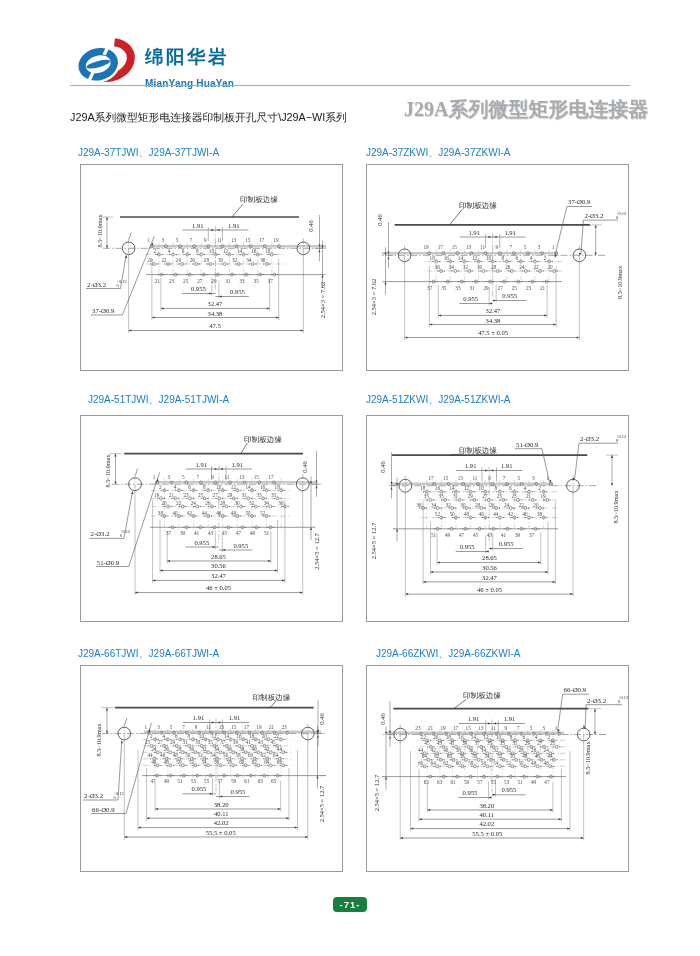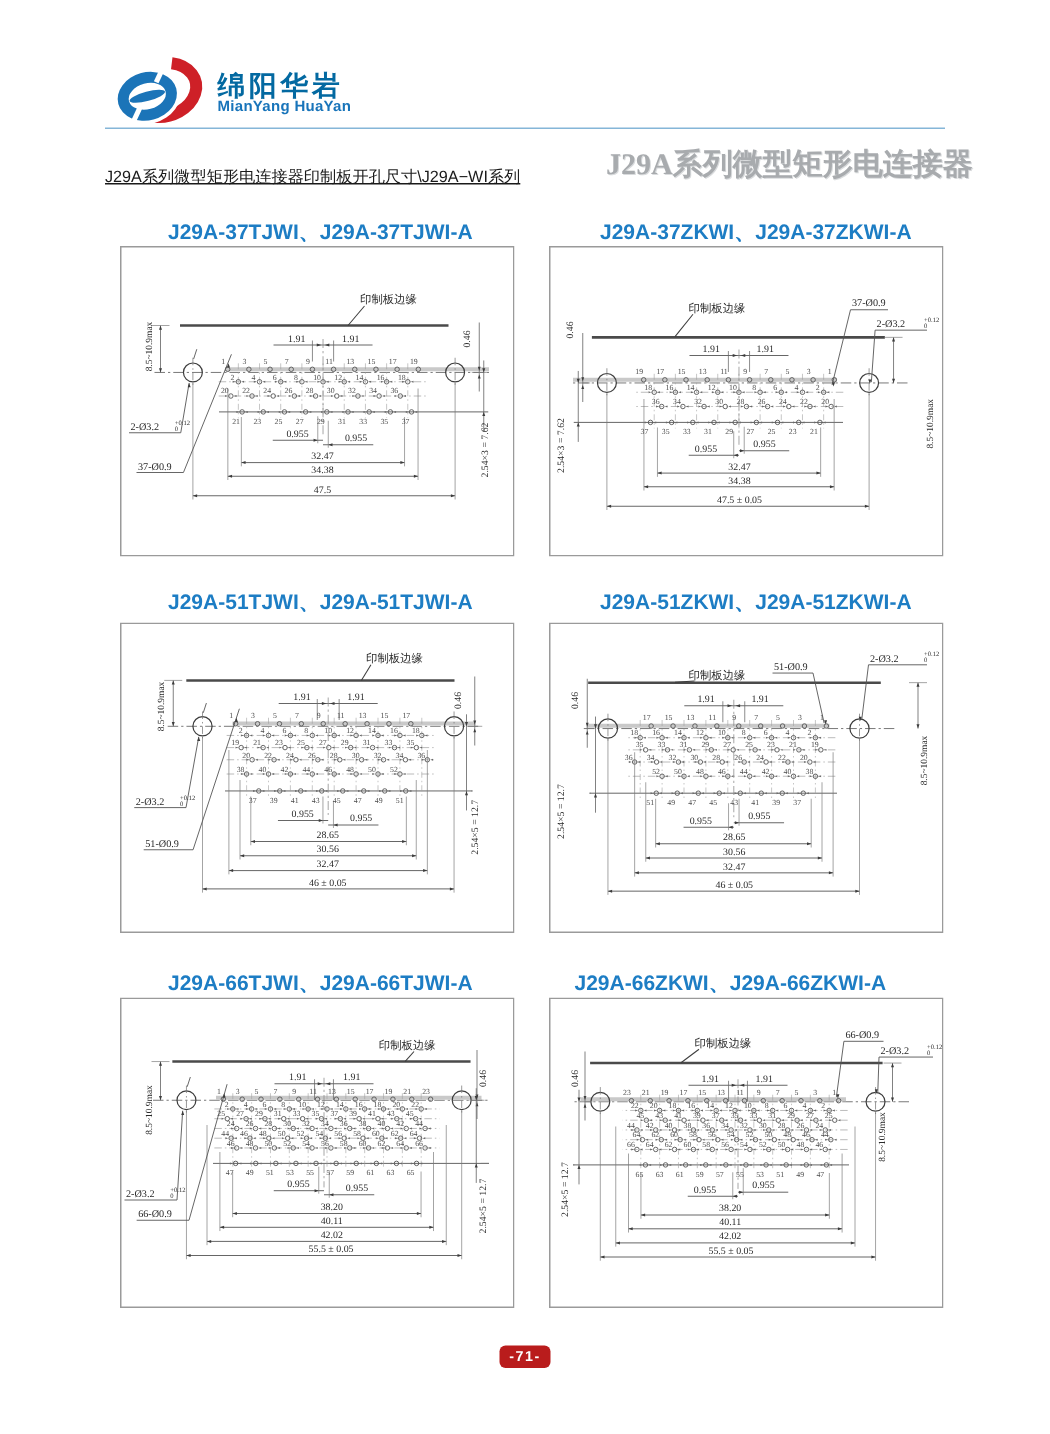--- a/index.html
+++ b/index.html
@@ -1,17 +1,17 @@
 <!DOCTYPE html>
 <html><head><meta charset="utf-8">
 <style>
 html,body{margin:0;padding:0;background:#fff;}
 body{width:700px;height:956px;position:relative;font-family:"Liberation Sans",sans-serif;}
 .abs{position:absolute;}
-.plabel{font-size:14px;font-weight:bold;color:#1d7dc4;letter-spacing:0px;white-space:nowrap;margin-left:34px;}
+.plabel{font-size:10px;font-weight:normal;color:#1d7dc4;letter-spacing:0px;white-space:nowrap;}
 .panel{width:263px;height:207px;background:#fff;}
 </style></head>
 <body>
 
 <svg class="abs" style="left:72px;top:38px" width="70" height="48" viewBox="0 0 70 48" xmlns="http://www.w3.org/2000/svg">
 
 <g>
       <path d="M42.5 4.2 A 17.2 13.4 -15 1 1 30.5 39.8" stroke="#ce2027" stroke-width="8" fill="none"></path>
     </g>
 
@@ -23,27 +23,27 @@
       <ellipse cx="26.2" cy="26.2" rx="20" ry="16" fill="#1b74b8" transform="rotate(-15 26.2 26.2)"></ellipse>
 <ellipse cx="26.2" cy="26.2" rx="12.6" ry="8.6" fill="#ffffff" transform="rotate(-15 26.2 26.2)"></ellipse>
 <ellipse cx="26.2" cy="26.2" rx="12.2" ry="3.1" fill="#1b74b8" transform="rotate(-15 26.2 26.2)"></ellipse>
 <rect x="33.4" y="3.5" width="3.4" height="14" fill="#ffffff" transform="rotate(25 35.1 10.5)"></rect>
 <rect x="17.6" y="31" width="3.4" height="14" fill="#ffffff" transform="rotate(25 19.3 38)"></rect>
     </g>
 </svg>
 
 <div class="abs" style="left:145px;top:44px;font-size:18.5px;font-weight:bold;color:#0369a1;letter-spacing:2.5px;white-space:nowrap;">绵阳华岩</div>
 
-<div class="abs" style="left:145px;top:66px;font-size:10px;font-weight:bold;color:#1874ba;letter-spacing:0.2px;">MianYang HuaYan</div>
+<div class="abs" style="left:145px;top:78px;font-size:10px;font-weight:bold;color:#1874ba;letter-spacing:0.2px;">MianYang HuaYan</div>
 
 <div class="abs" style="left:404px;top:52px;width:250px;white-space:nowrap;font-size:20px;font-weight:bold;color:#a8abae;font-family:'Liberation Serif',serif;letter-spacing:0px;text-shadow:0.7px 0.7px 0 #d9dbdd;margin-top:44px;">J29A系列微型矩形电连接器</div>
 
 <div class="abs" style="left:70px;top:85px;width:560px;height:1px;background:#85b6d8;"></div>
 
-<div class="abs" style="left:70px;top:111px;font-size:10.8px;color:#1a1a1a;text-decoration:underline;">J29A系列微型矩形电连接器印制板开孔尺寸\J29A−WI系列</div>
+<div class="abs" style="left:70px;top:111px;font-size:10.8px;color:#1a1a1a;">J29A系列微型矩形电连接器印制板开孔尺寸\J29A−WI系列</div>
 
 <div class="abs plabel" style="left:78px;top:146px;">J29A-37TJWI、J29A-37TJWI-A</div>
 
 <div class="abs panel" style="left:80px;top:164px;">
 <svg width="263" height="207" viewBox="0 0 263 207" xmlns="http://www.w3.org/2000/svg">
 
 <rect x="0.5" y="0.5" width="262" height="206" fill="none" stroke="#9a9a9a" stroke-width="1"></rect>
 
 <line x1="40" y1="53" x2="219" y2="53" stroke="#4a4a4a" stroke-width="1.7"></line>
 
@@ -528,21 +528,21 @@
 <text x="256" y="118.5" font-family="Liberation Serif, sans-serif" font-size="6.3" fill="#2a2a2a" text-anchor="middle" transform="rotate(-90 256 118.5)">8.5~10.9max</text>
 
 <text x="202" y="40.3" font-family="Liberation Serif, sans-serif" font-size="6.8" fill="#2a2a2a" text-anchor="start">37-Ø0.9</text>
 
 <text x="218.4" y="53.9" font-family="Liberation Serif, sans-serif" font-size="6.8" fill="#2a2a2a" text-anchor="start">2-Ø3.2</text>
 <text x="250" y="50.5" font-family="Liberation Serif, sans-serif" font-size="4.4" fill="#2a2a2a" text-anchor="start">+0.12</text>
 <text x="250" y="54.5" font-family="Liberation Serif, sans-serif" font-size="4.4" fill="#2a2a2a" text-anchor="start">0</text>
 </svg>
 </div>
 
-<div class="abs plabel" style="left:78px;top:392.5px;">J29A-51TJWI、J29A-51TJWI-A</div>
+<div class="abs plabel" style="left:88px;top:392.5px;">J29A-51TJWI、J29A-51TJWI-A</div>
 
 <div class="abs panel" style="left:80px;top:415px;">
 <svg width="263" height="207" viewBox="0 0 263 207" xmlns="http://www.w3.org/2000/svg">
 
 <rect x="0.5" y="0.5" width="262" height="206" fill="none" stroke="#9a9a9a" stroke-width="1"></rect>
 
 <line x1="44.2" y1="38.6" x2="223" y2="38.6" stroke="#4a4a4a" stroke-width="1.7"></line>
 
 <line x1="167.3" y1="28.1" x2="160.9" y2="38.6" stroke="#3c3c3c" stroke-width="0.7"></line>
 
@@ -1587,21 +1587,21 @@
 <text x="21" y="75" font-family="Liberation Serif, sans-serif" font-size="6.3" fill="#2a2a2a" text-anchor="middle" transform="rotate(-90 21 75)">8.5~10.9max</text>
 
 <text x="4" y="133" font-family="Liberation Serif, sans-serif" font-size="6.8" fill="#2a2a2a" text-anchor="start">2-Ø3.2</text>
 <text x="33.5" y="129.6" font-family="Liberation Serif, sans-serif" font-size="4.4" fill="#2a2a2a" text-anchor="start">+0.12</text>
 <text x="33.5" y="133.6" font-family="Liberation Serif, sans-serif" font-size="4.4" fill="#2a2a2a" text-anchor="start">0</text>
 
 <text x="12.1" y="146.5" font-family="Liberation Serif, sans-serif" font-size="6.8" fill="#2a2a2a" text-anchor="start">66-Ø0.9</text>
 </svg>
 </div>
 
-<div class="abs plabel" style="left:349px;top:647px;">J29A-66ZKWI、J29A-66ZKWI-A</div>
+<div class="abs plabel" style="left:376px;top:647px;">J29A-66ZKWI、J29A-66ZKWI-A</div>
 
 <div class="abs panel" style="left:366px;top:665px;">
 <svg width="263" height="207" viewBox="0 0 263 207" xmlns="http://www.w3.org/2000/svg">
 
 <rect x="0.5" y="0.5" width="262" height="206" fill="none" stroke="#9a9a9a" stroke-width="1"></rect>
 
 <line x1="222.4" y1="43.7" x2="27.4" y2="43.7" stroke="#4a4a4a" stroke-width="1.7"></line>
 
 <line x1="100" y1="34.5" x2="88" y2="43.5" stroke="#3c3c3c" stroke-width="0.7"></line>
 
@@ -2004,12 +2004,12 @@
 <text x="224" y="93" font-family="Liberation Serif, sans-serif" font-size="6.3" fill="#2a2a2a" text-anchor="middle" transform="rotate(-90 224 93)">8.5~10.9max</text>
 
 <text x="197.6" y="27" font-family="Liberation Serif, sans-serif" font-size="6.8" fill="#2a2a2a" text-anchor="start">66-Ø0.9</text>
 
 <text x="221" y="37.5" font-family="Liberation Serif, sans-serif" font-size="6.8" fill="#2a2a2a" text-anchor="start">2-Ø3.2</text>
 <text x="252" y="34.1" font-family="Liberation Serif, sans-serif" font-size="4.4" fill="#2a2a2a" text-anchor="start">+0.12</text>
 <text x="252" y="38.1" font-family="Liberation Serif, sans-serif" font-size="4.4" fill="#2a2a2a" text-anchor="start">0</text>
 </svg>
 </div>
 
-<div class="abs" style="left:333px;top:897px;width:34px;height:15px;background:#b91c1c;border-radius:4px;color:#fff;font-size:9.5px;font-weight:bold;text-align:center;line-height:15px;letter-spacing:1px;">-71-</div>
+<div class="abs" style="left:333px;top:897px;width:34px;height:15px;background:#15803d;border-radius:4px;color:#fff;font-size:9.5px;font-weight:bold;text-align:center;line-height:15px;letter-spacing:1px;">-71-</div>
 </body></html>

